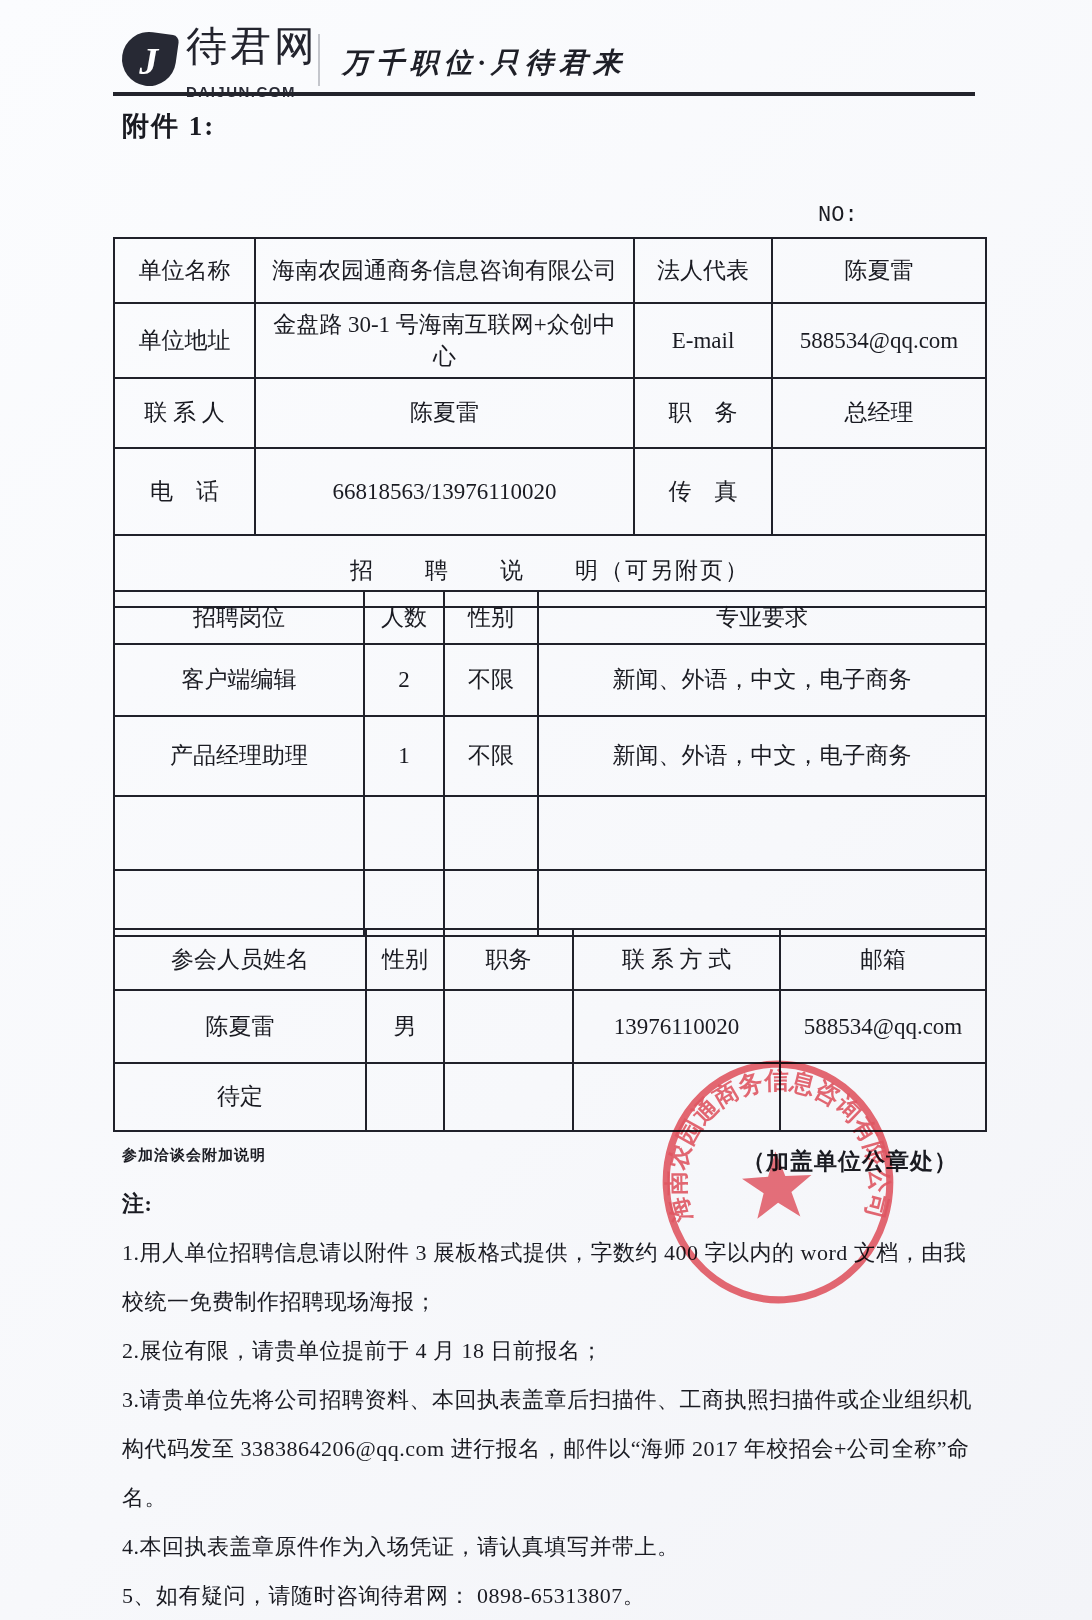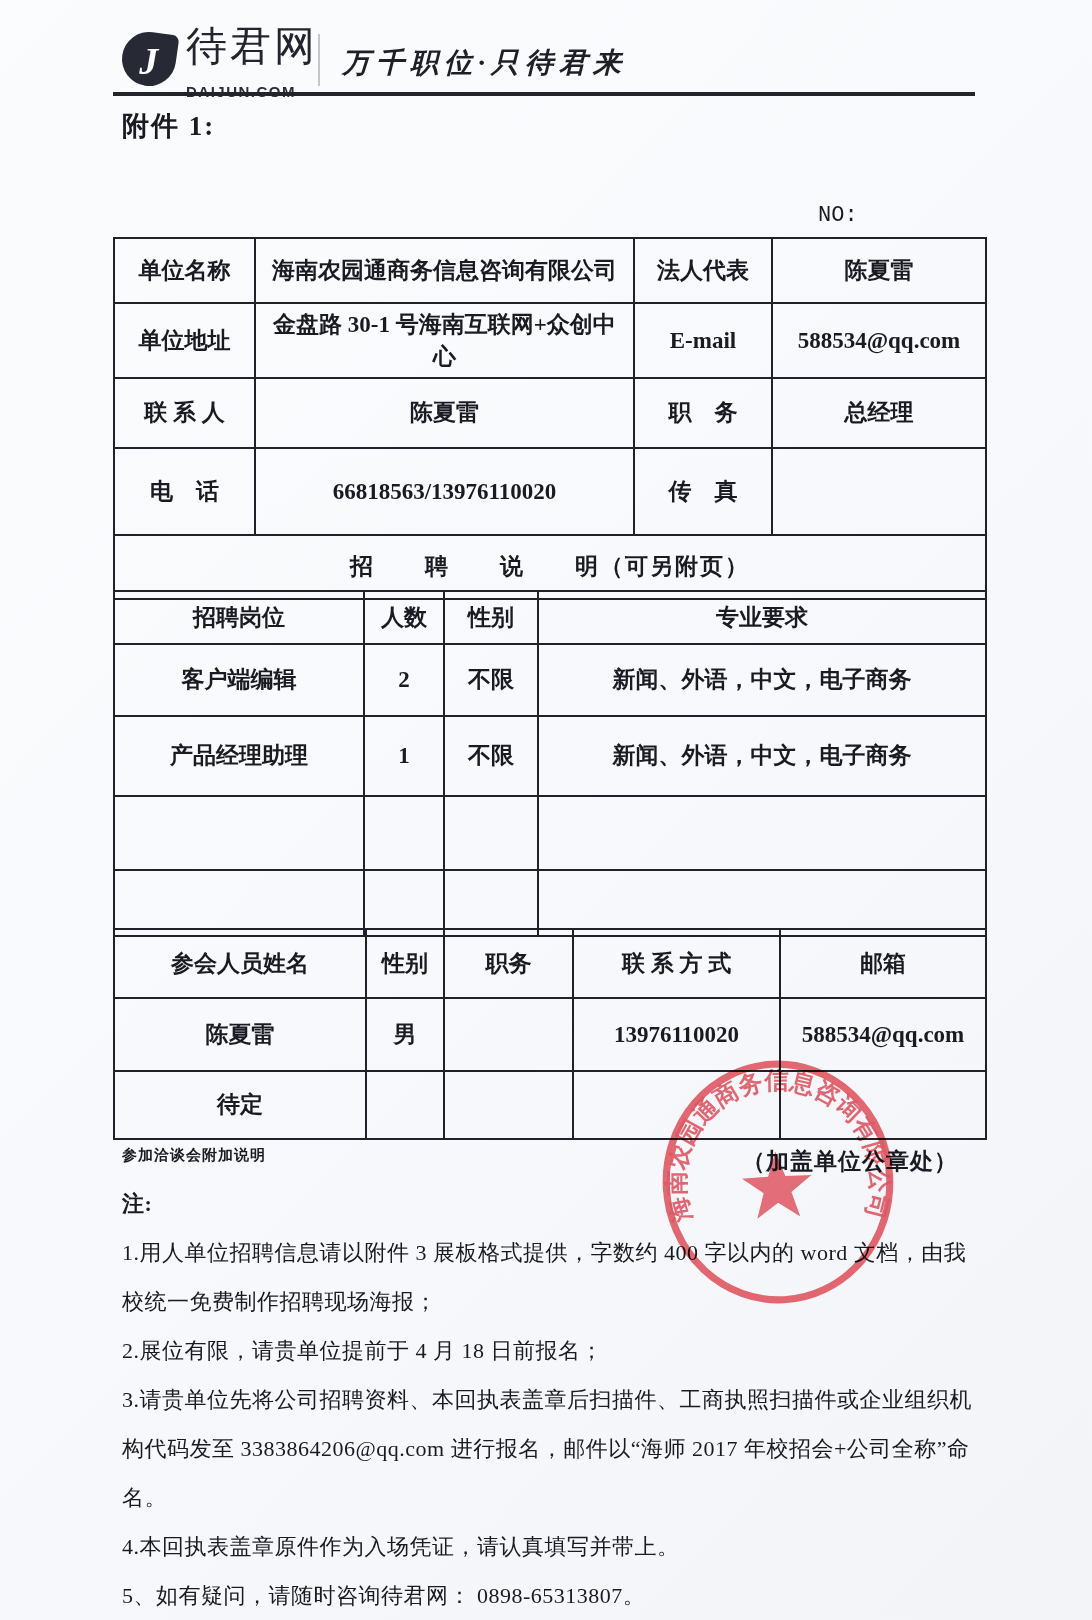--- a/index.html
+++ b/index.html
@@ -32,21 +32,21 @@
   }
   .header-rule{position:absolute;left:113px;top:92px;width:862px;height:4px;background:#23242c;}
   
   .attachment{position:absolute;left:122px;top:108px;font-size:27px;font-weight:bold;letter-spacing:2px;}
   .page-title{position:absolute;left:0;right:0;top:158px;text-align:center;font-size:30px;font-weight:bold;letter-spacing:1px;}
   .no-label{position:absolute;left:818px;top:203px;font-size:22px;font-family:"Liberation Mono","DejaVu Sans Mono",monospace;}
   
   table.grid{position:absolute;left:113px;border-collapse:collapse;table-layout:fixed;width:872px;}
   table.grid td,table.grid th{
     border:2.5px solid #20212a;padding:2px 8px;text-align:center;vertical-align:middle;
-    font-size:23px;font-weight:bold;line-height:1.35;overflow:hidden;
+    font-size:23px;font-weight:normal;line-height:1.35;overflow:hidden;
   }
   .t-info{top:237px;}
   .t-recruit{top:590px;}
   .t-attendee{top:928px;}
   .merged-note{letter-spacing:2px;}
   
   .additional-label{position:absolute;left:122px;top:1146px;font-size:15px;font-weight:bold;letter-spacing:1px;}
   .seal-here-label{position:absolute;right:134px;top:1146px;font-size:23px;font-weight:bold;letter-spacing:1px;}
   .notes{position:absolute;left:122px;top:1179px;width:864px;font-size:22px;line-height:49px;letter-spacing:0.5px;}
   .note-label{font-weight:bold;}
@@ -100,21 +100,21 @@
       <td>陈夏雷</td>
       <td>职　务</td>
       <td>总经理</td>
     </tr>
     <tr style="height:87px">
       <td>电　话</td>
       <td>66818563/13976110020</td>
       <td>传　真</td>
       <td></td>
     </tr>
-    <tr style="height:64px">
+    <tr style="height:72px">
       <td colspan="4" class="merged-note">招　　聘　　说　　明（可另附页）</td>
     </tr>
   </tbody>
     </table>
 
   <table class="grid t-recruit">
     <colgroup>
         <col style="width:250px">
         <col style="width:80px">
         <col style="width:94px">
@@ -156,21 +156,21 @@
 
   <table class="grid t-attendee">
     <colgroup>
         <col style="width:252px">
         <col style="width:78px">
         <col style="width:129px">
         <col style="width:207px">
         <col style="width:206px">
       </colgroup>
     <tbody>
-        <tr style="height:69px">
+        <tr style="height:61px">
       <td>参会人员姓名</td>
       <td>性别</td>
       <td>职务</td>
       <td>联 系 方 式</td>
       <td>邮箱</td>
     </tr>
     <tr style="height:73px">
       <td>陈夏雷</td>
       <td>男</td>
       <td></td>

